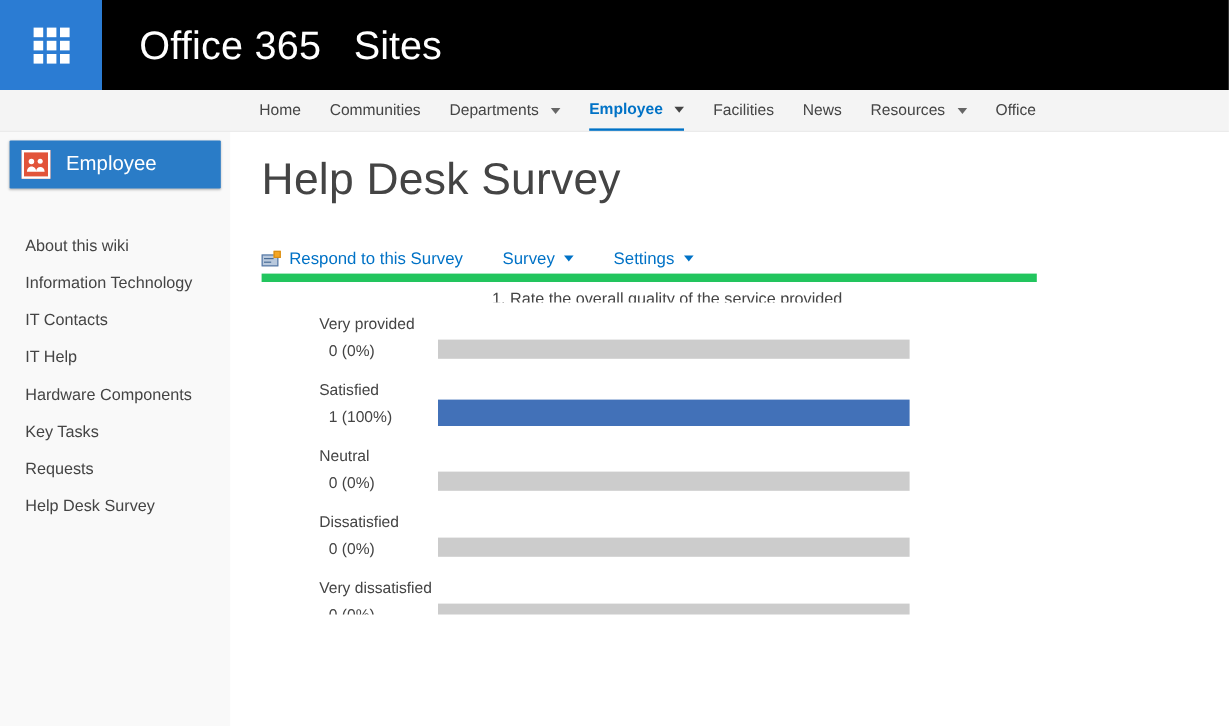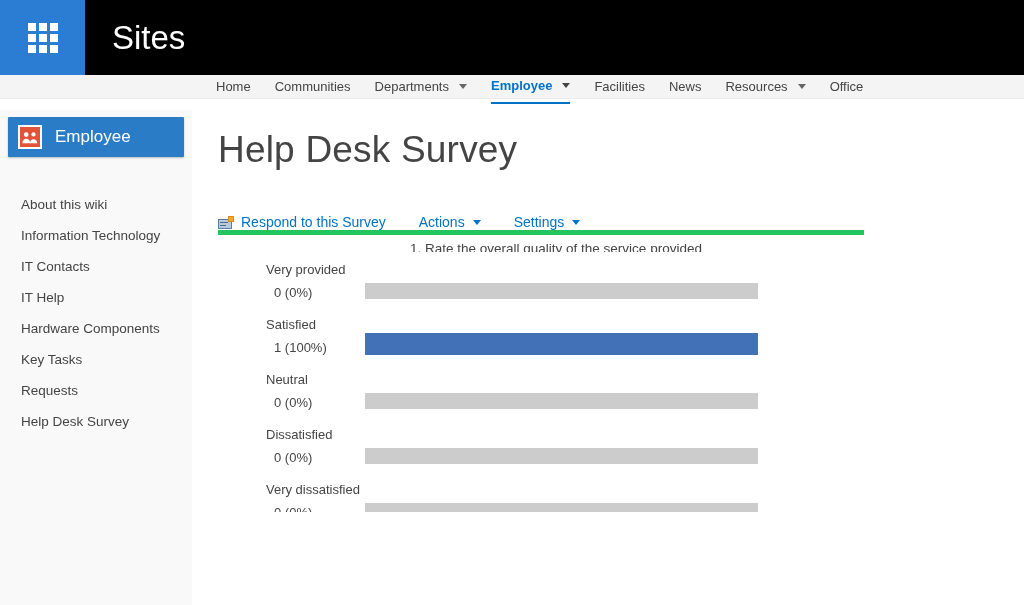--- a/index.html
+++ b/index.html
@@ -45,21 +45,21 @@
     font-size: 33px;
     font-weight: 300;
     margin-left: 27px;
     white-space: nowrap;
     cursor: pointer;
   }
 
   
   .topnav {
     position: absolute; top: 75px; left: 0;
-    width: 1024px; height: 24px;
+    width: 1024px; height: 35px;
     background: #f4f4f4;
     border-bottom: 1px solid #ebebeb;
     display: flex; align-items: center;
   }
   .topnav-inner { display: flex; align-items: center; margin-left: 216px; }
   .navitem {
     display: flex; align-items: center;
     font-size: 13px;
     color: #444;
     margin-right: 24px;
@@ -140,22 +140,22 @@
     letter-spacing: .2px;
     line-height: 44px;
     white-space: nowrap;
   }
 
   
   .toolbar {
     margin: 30px 0 0 26px;
     width: 646px;
     height: 33px;
-    border-bottom: 5px solid #22c55e;
-    display: flex; align-items: flex-end;
+    border-bottom: 7px solid #22c55e;
+    display: flex; align-items: center;
   }
   .tb-item {
     display: flex; align-items: center;
     font-size: 14px;
     color: #0072c6;
     margin-right: 33px;
     white-space: nowrap;
     cursor: pointer;
   }
   .respond-icon {
@@ -249,20 +249,21 @@
         <i></i>
         <i></i>
         <i></i>
         <i></i>
         <i></i>
         <i></i>
         <i></i>
         <i></i>
     </span>
   </div>
+  <div class="suite-title">Office 365</div>
   <div class="suite-sub">Sites</div>
 </div>
 
 <div class="topnav">
   <div class="topnav-inner" id="topnav-inner">
       <div class="navitem">
         <span>Home</span>
       </div>
       <div class="navitem">
         <span>Communities</span>
@@ -323,21 +324,21 @@
     <div class="tb-item">
       <span class="respond-icon">
         <span class="card"></span>
           <span class="line1"></span>
           <span class="line2"></span>
           <span class="star"></span>
       </span>
       <span>Respond to this Survey</span>
     </div>
     <div class="tb-item">
-      <span>Actions</span>
+      <span>Survey</span>
       <span class="tb-caret"></span>
     </div>
     <div class="tb-item">
       <span>Settings</span>
       <span class="tb-caret"></span>
     </div>
   </div>
 
   <div class="q1-title-clip">
     <div class="q-title">1. Rate the overall quality of the service provided</div>

